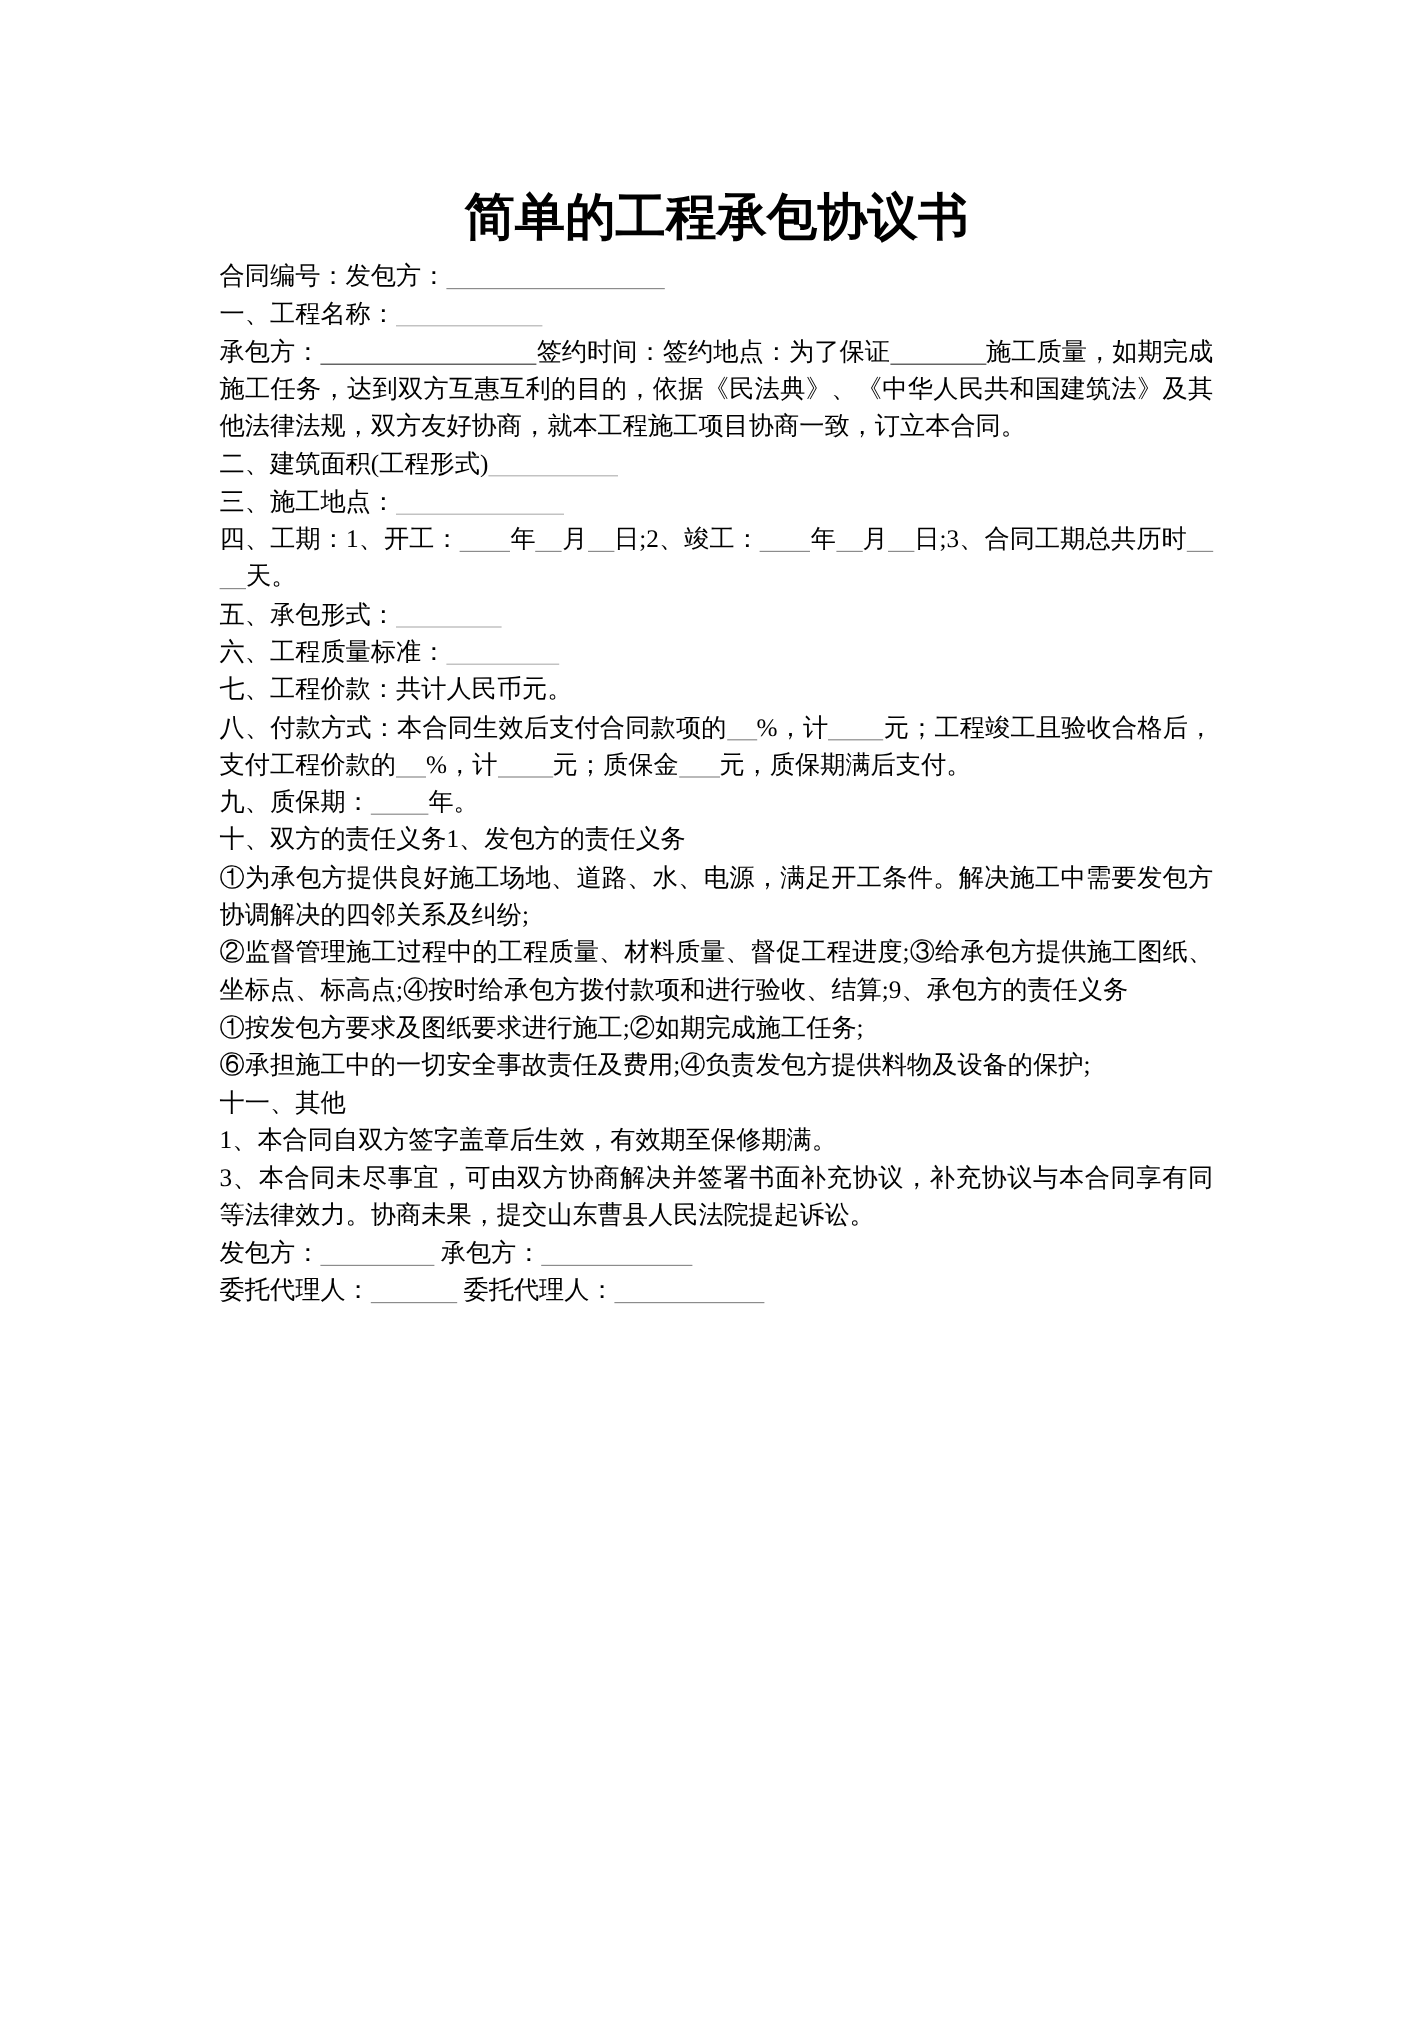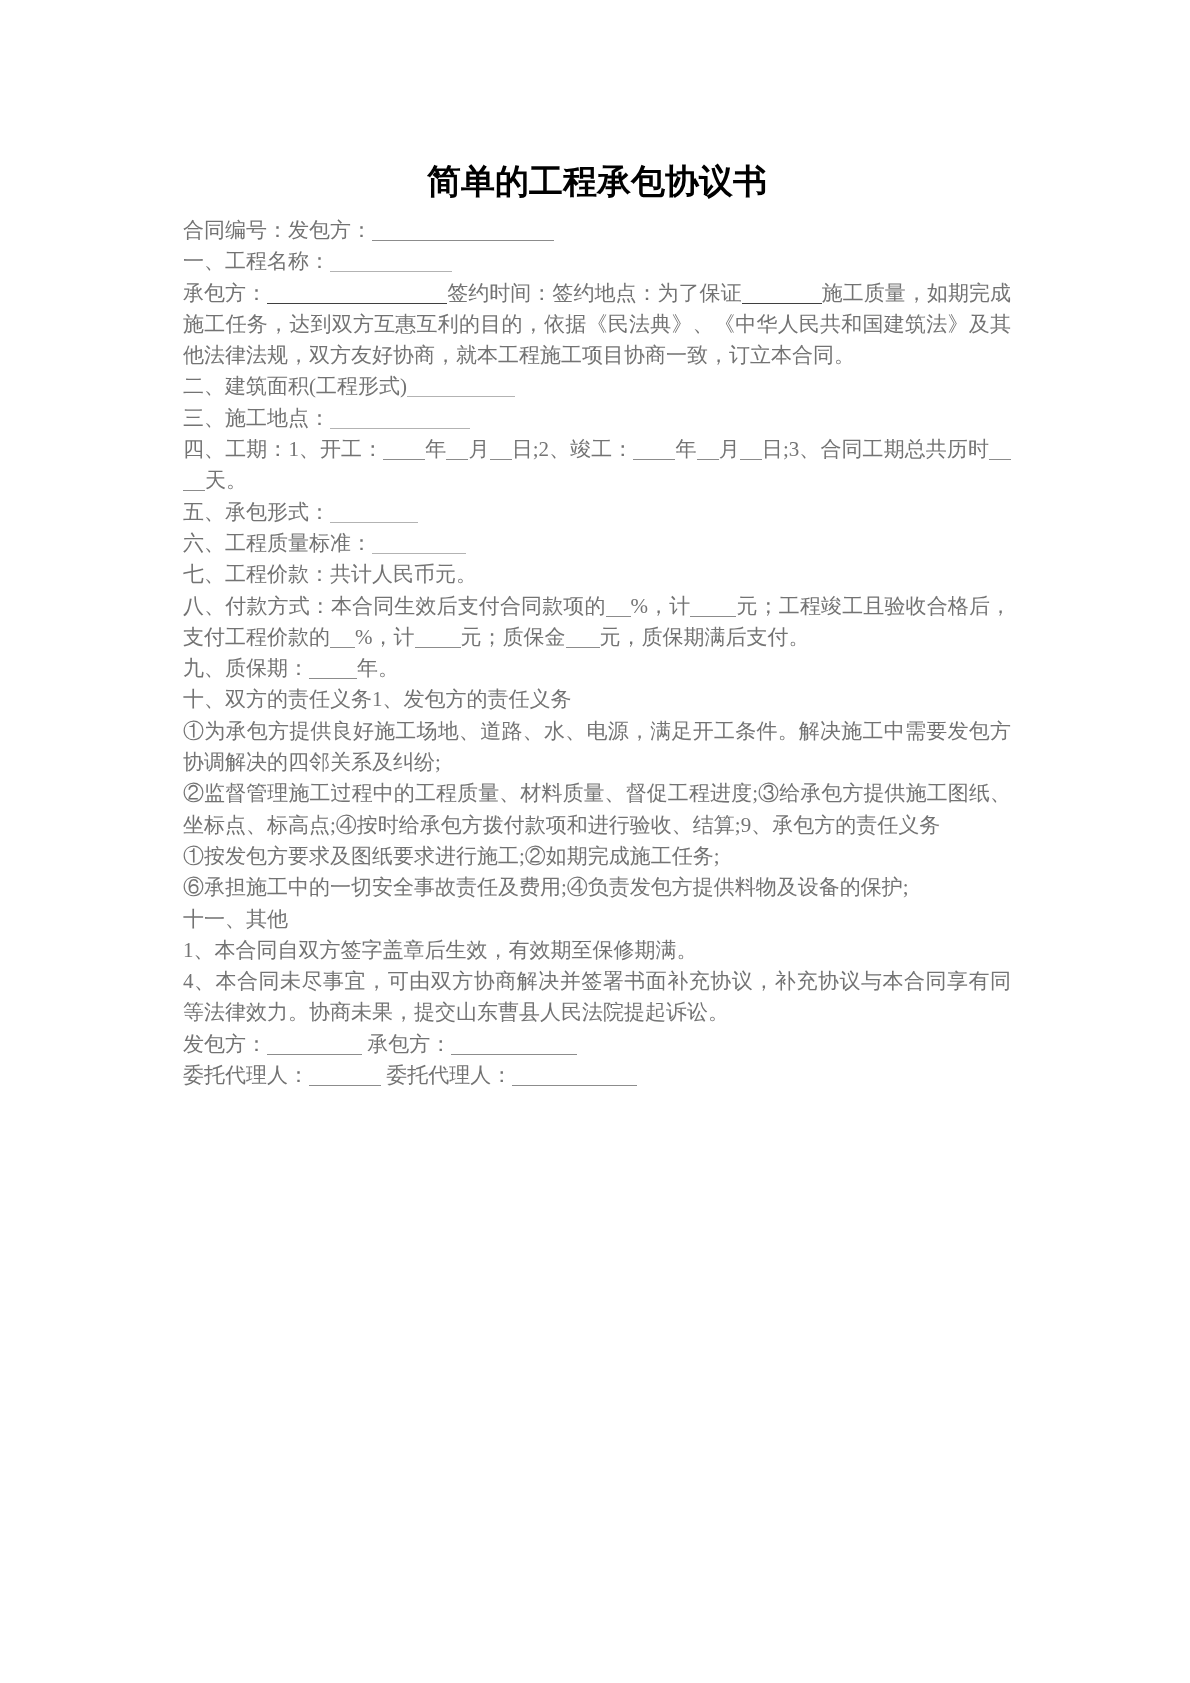--- a/index.html
+++ b/index.html
@@ -10,34 +10,34 @@
     overflow:hidden;
     font-family:"Liberation Serif","DejaVu Serif",serif;
     color:#121212;
   }
   .doc{
     position:absolute;
     left:183px;top:156px;width:828px;
   }
   .title{
     margin:0 0 7px 0;
-    font-size:34px;
+    font-size:42px;
     line-height:52px;
     font-weight:700;
     text-align:center;
     color:#000;
     font-family:"Liberation Serif","DejaVu Serif",serif;
   }
   .para{
     margin:0;
     font-size:21px;
     line-height:31.3px;
     text-align:justify;
     word-break:break-all;
-    color:#737373;
+    color:#000000;
   }
   .blank{
     display:inline-block;
     height:20px;
     vertical-align:-4px;
     border-bottom:1px solid #8c8c8c;
   }
   .blank.light{border-bottom-color:#b3b3b3;}
   .blank.mid{border-bottom-color:#8c8c8c;}
   .blank.dark{border-bottom-color:#3f3f3f;border-bottom-width:1.5px;}
@@ -60,18 +60,18 @@
         <p class="para">七、工程价款：共计人民币元。</p>
         <p class="para">八、付款方式：本合同生效后支付合同款项的<span class="blank mid" style="width: 25px;"></span>%，计<span class="blank mid" style="width: 46px;"></span>元；工程竣工且验收合格后，支付工程价款的<span class="blank mid" style="width: 25px;"></span>%，计<span class="blank mid" style="width: 46px;"></span>元；质保金<span class="blank mid" style="width: 34px;"></span>元，质保期满后支付。</p>
         <p class="para">九、质保期：<span class="blank mid" style="width: 48px;"></span>年。</p>
         <p class="para">十、双方的责任义务1、发包方的责任义务</p>
         <p class="para">①为承包方提供良好施工场地、道路、水、电源，满足开工条件。解决施工中需要发包方协调解决的四邻关系及纠纷;</p>
         <p class="para">②监督管理施工过程中的工程质量、材料质量、督促工程进度;③给承包方提供施工图纸、坐标点、标高点;④按时给承包方拨付款项和进行验收、结算;9、承包方的责任义务</p>
         <p class="para">①按发包方要求及图纸要求进行施工;②如期完成施工任务;</p>
         <p class="para">⑥承担施工中的一切安全事故责任及费用;④负责发包方提供料物及设备的保护;</p>
         <p class="para">十一、其他</p>
         <p class="para">1、本合同自双方签字盖章后生效，有效期至保修期满。</p>
-        <p class="para">4、本合同未尽事宜，可由双方协商解决并签署书面补充协议，补充协议与本合同享有同等法律效力。协商未果，提交山东曹县人民法院提起诉讼。</p>
+        <p class="para">3、本合同未尽事宜，可由双方协商解决并签署书面补充协议，补充协议与本合同享有同等法律效力。协商未果，提交山东曹县人民法院提起诉讼。</p>
         <p class="para">发包方：<span class="blank mid" style="width: 95px;"></span> 承包方：<span class="blank mid" style="width: 126px;"></span></p>
         <p class="para">委托代理人：<span class="blank mid" style="width: 72px;"></span> 委托代理人：<span class="blank mid" style="width: 125px;"></span></p>
       </div>
   </div>
 </div>
 
 </body></html>

